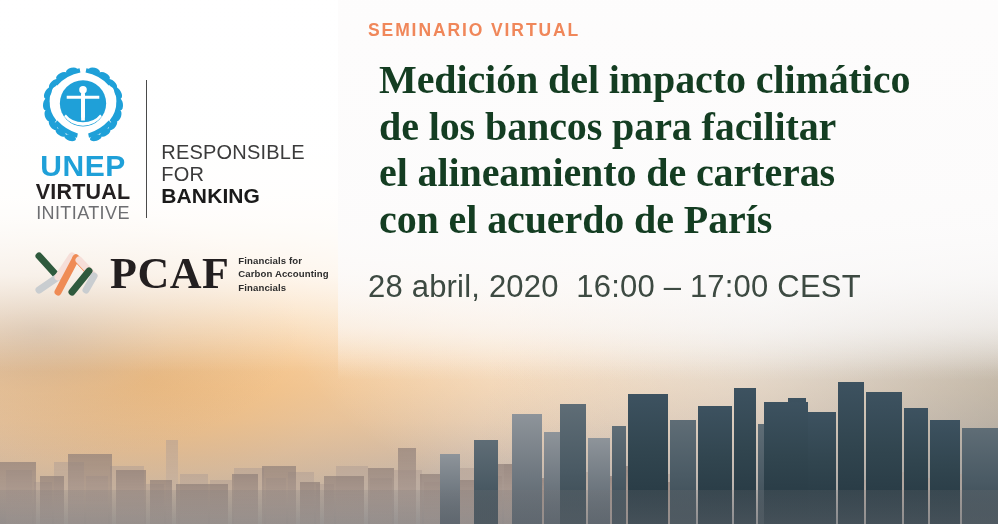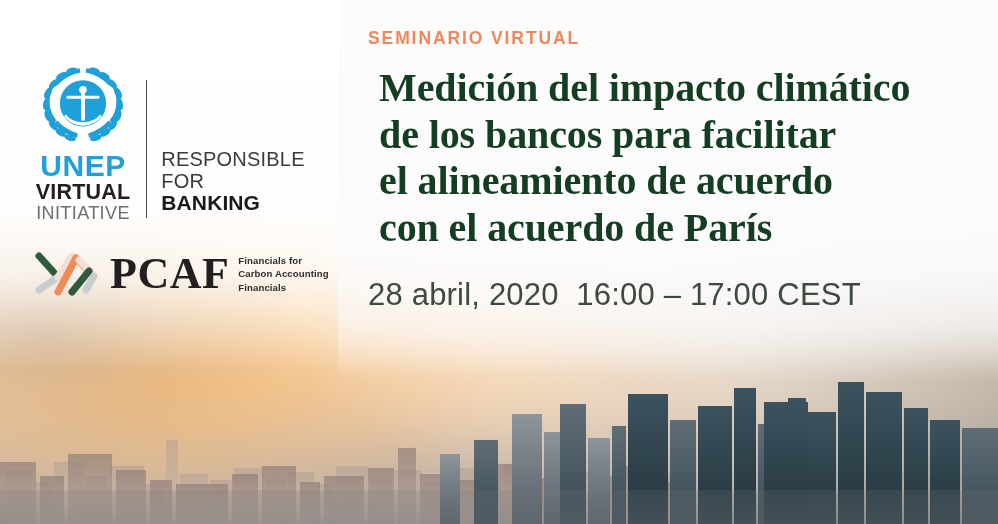--- a/index.html
+++ b/index.html
@@ -132,21 +132,21 @@
                 rgba(250,248,248,0.55) 86%,
                 rgba(250,248,248,0) 100%);
   }
 
   
   .logos {
     position: absolute;
     left: 28px; top: 64px;
     width: 305px;
   }
-  .prb-lockup { display: flex; align-items: center; }
+  .prb-lockup { display: flex; align-items: flex-start; }
 
   .unep-block { width: 110px; flex: none; }
   .unep-emblem { width: 86px; height: 84px; margin: 0 auto 2px; display: block; }
   .unep-word {
     font-family: "Liberation Sans", sans-serif;
     text-align: center;
     line-height: 1.04;
   }
   .unep-word .l1 {
     display: block;
@@ -211,21 +211,21 @@
     font-weight: 700;
     line-height: 1.42;
     color: #2d2d2d;
     letter-spacing: 0.1px;
   }
   .pcaf-tag span { display: block; }
 
   
   .copy {
     position: absolute;
-    left: 368px; top: 28px;
+    left: 368px; top: 20px;
     width: 614px;
   }
   .eyebrow {
     font-family: "Liberation Sans", sans-serif;
     font-size: 17.5px;
     font-weight: 700;
     letter-spacing: 1.9px;
     color: #f0875a;
     margin: 0 0 16px 0;
   }
@@ -444,19 +444,19 @@
         <span>Financials</span>
       </div>
     </div>
   </div>
 
   <div class="copy">
     <div class="eyebrow">SEMINARIO VIRTUAL</div>
     <h1 class="headline">
       <span>Medición del impacto climático</span>
       <span>de los bancos para facilitar</span>
-      <span>el alineamiento de acuerdo</span>
+      <span>el alineamiento de carteras</span>
       <span>con el acuerdo de París</span>
     </h1>
     <div class="datetime">28 abril, 2020  16:00 – 17:00 CEST</div>
   </div>
 
 </div>
 
 </body></html>

